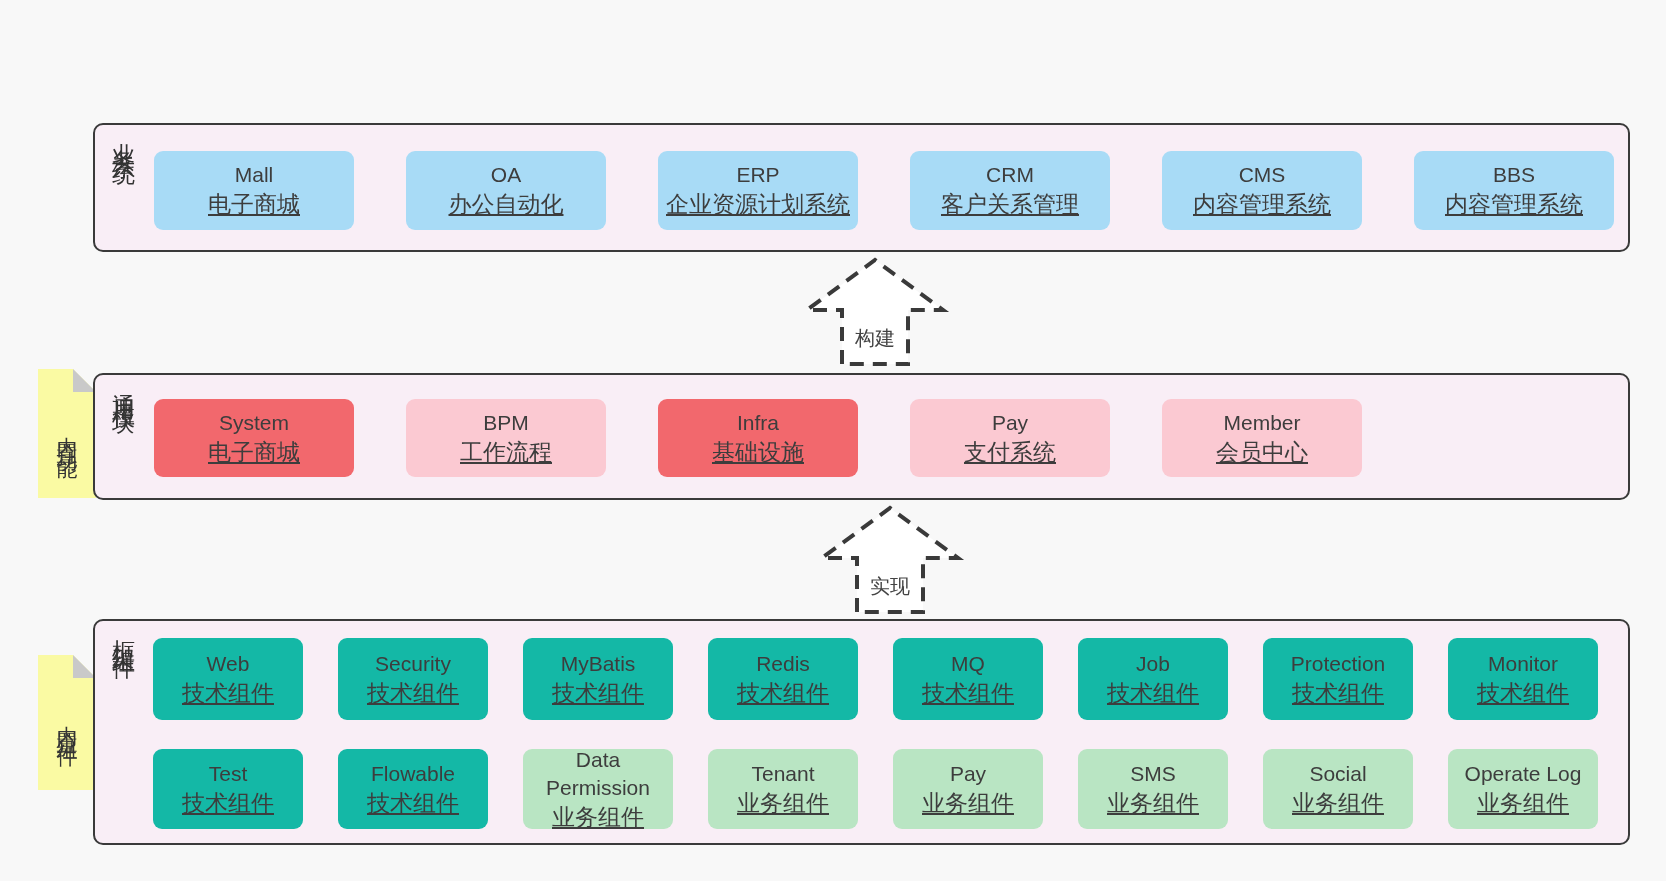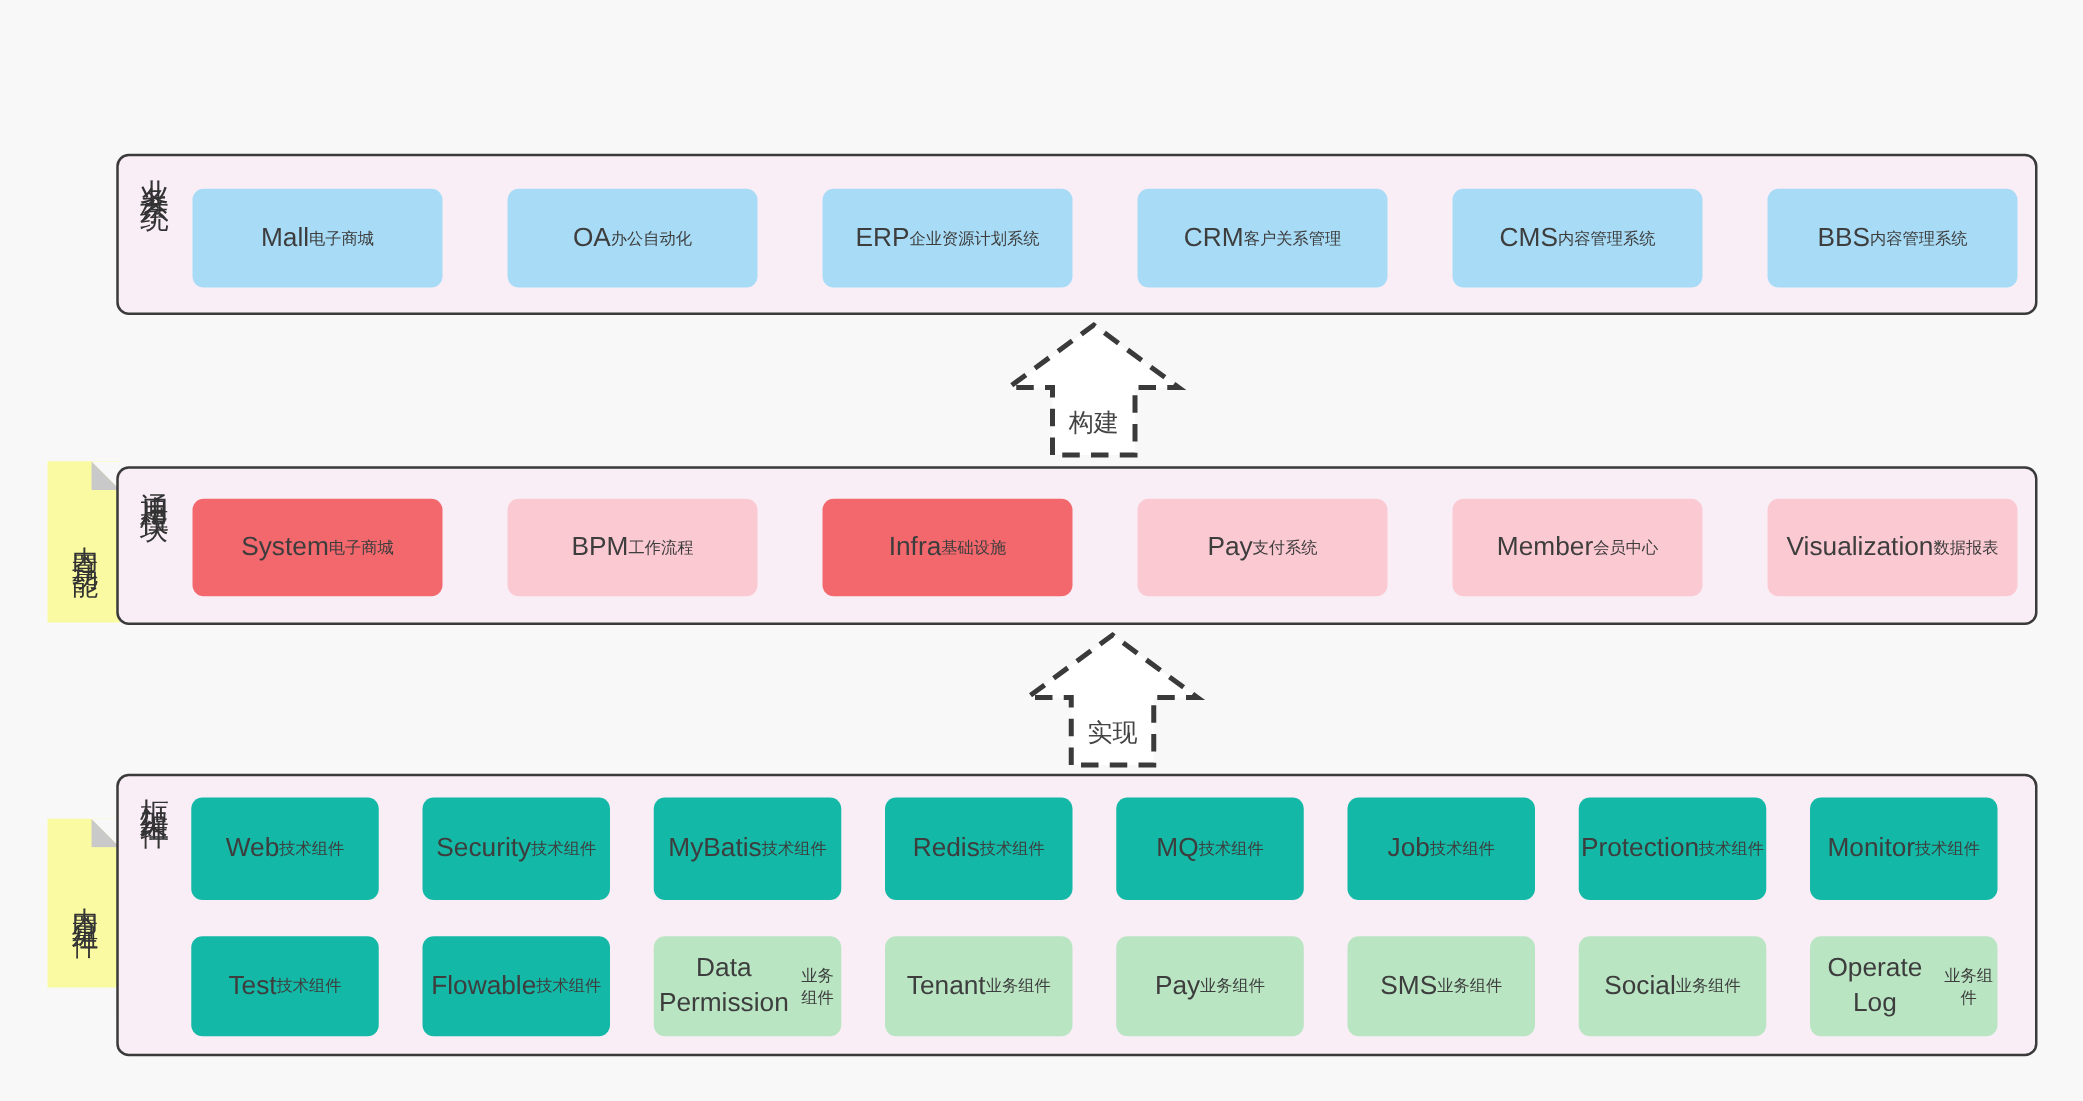--- a/index.html
+++ b/index.html
@@ -24,28 +24,28 @@
     font-size:23px;letter-spacing:6px;color:#333;
   }
   .row{position:absolute;display:flex;}
   .row-6{left:59px;gap:52px;}
   .row-8{left:58px;gap:35px;}
   .panel-business .row{top:26px;height:79px;}
   .panel-modules .row{top:24px;height:78px;}
   .panel-components .row1{top:17px;height:82px;}
   .panel-components .row2{top:128px;height:80px;}
   .box{
-    border-radius:9px;display:flex;
+    border-radius:9px;display:flex;flex-direction:column;
     align-items:center;justify-content:center;text-align:center;
     line-height:1.32;
   }
   .row-6 .box{width:200px;}
   .row-8 .box{width:150px;}
   .box .t{font-size:21px;}
-  .box .s{font-size:13px;}
+  .box .s{font-size:23px;text-decoration:underline;}
   .blue{background:#a8dbf6;}
   .red{background:#f2686d;}
   .pink{background:#fbc9d2;}
   .green{background:#14b8a6;}
   .green-light{background:#b9e5c3;}
   .tab{
     position:absolute;left:38px;width:58px;background:#fafaa3;
     z-index:1;display:flex;align-items:center;justify-content:center;
   }
   .tab-modules{top:369px;height:129px;}
@@ -142,24 +142,20 @@
       <span class="s">基础设施</span>
     </div>
     <div class="box pink">
       <span class="t">Pay</span>
       <span class="s">支付系统</span>
     </div>
     <div class="box pink">
       <span class="t">Member</span>
       <span class="s">会员中心</span>
     </div>
-    <div class="box pink">
-      <span class="t">Visualization</span>
-      <span class="s">数据报表</span>
-    </div>
   </div>
 </div>
 
 <div class="arrow arrow-implement">
   <svg width="150" height="118" viewBox="0 0 150 118">
     <path d="M42 112 L42 58 L7 58 L75 8 L143 58 L108 58 L108 112 Z" fill="#ffffff" stroke="#3a3a3a" stroke-width="4" stroke-dasharray="14 9"></path>
   </svg>
   <span class="arrow-label">实现</span>
 </div>
 

